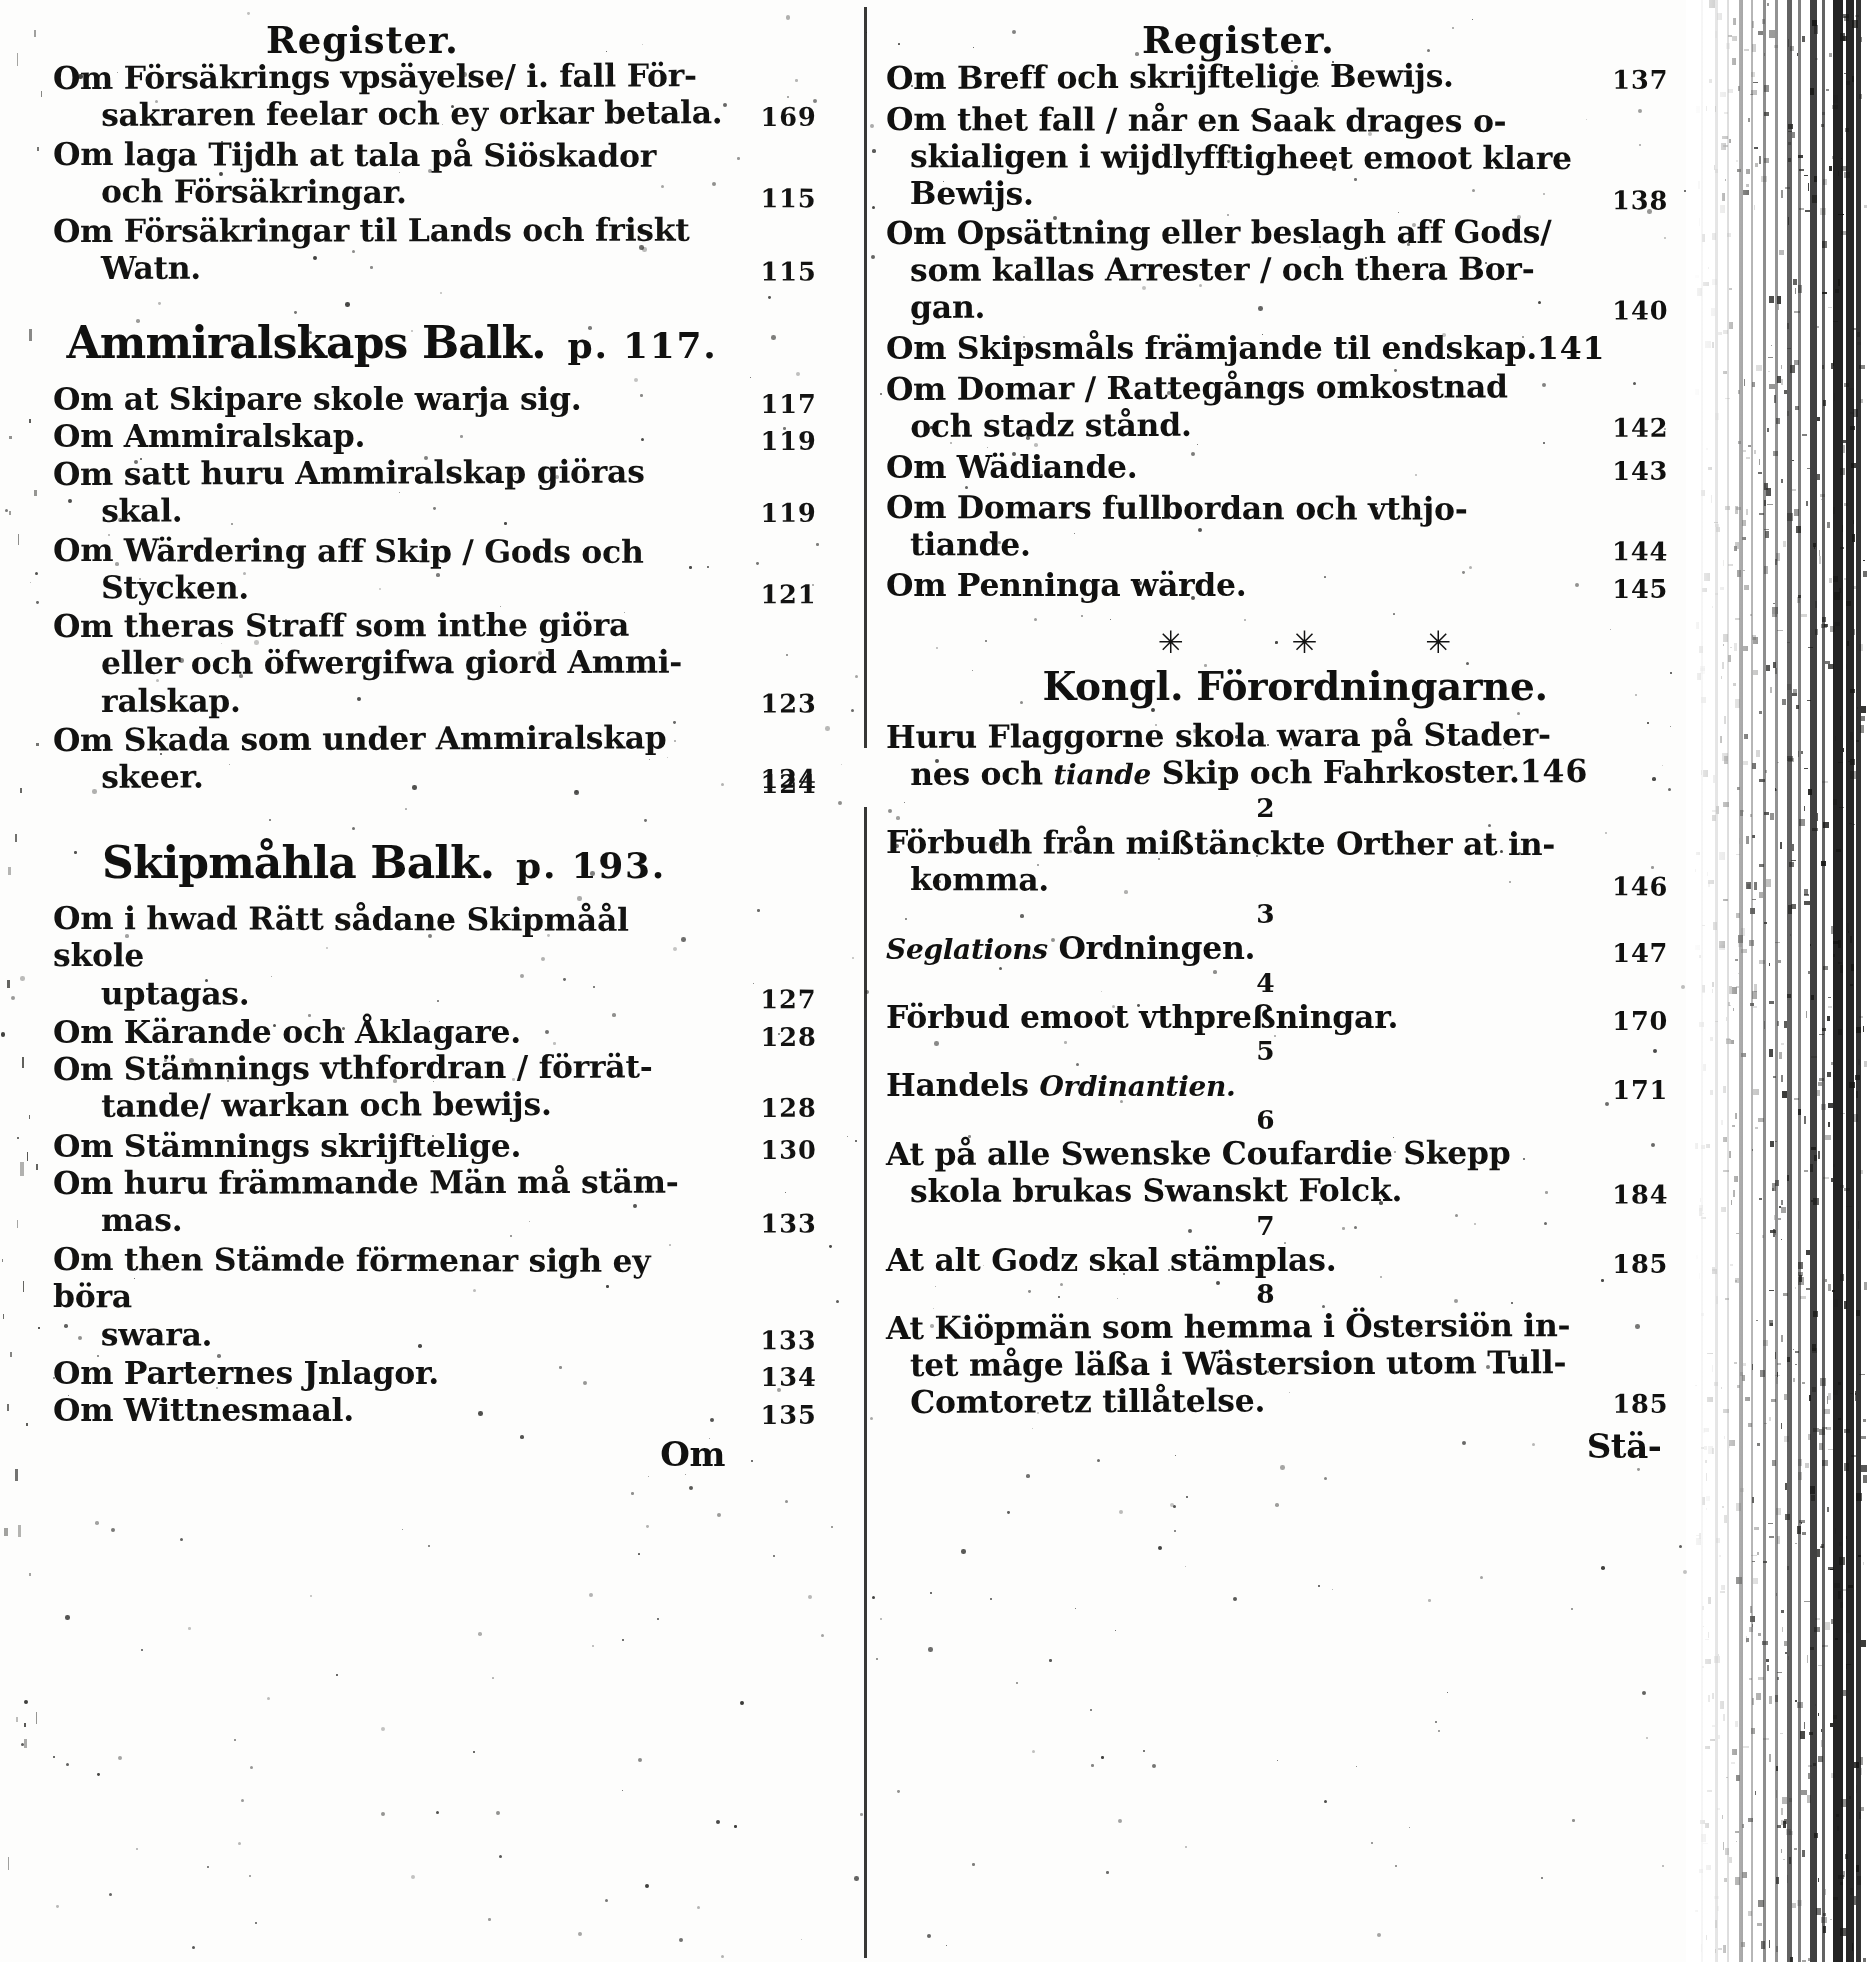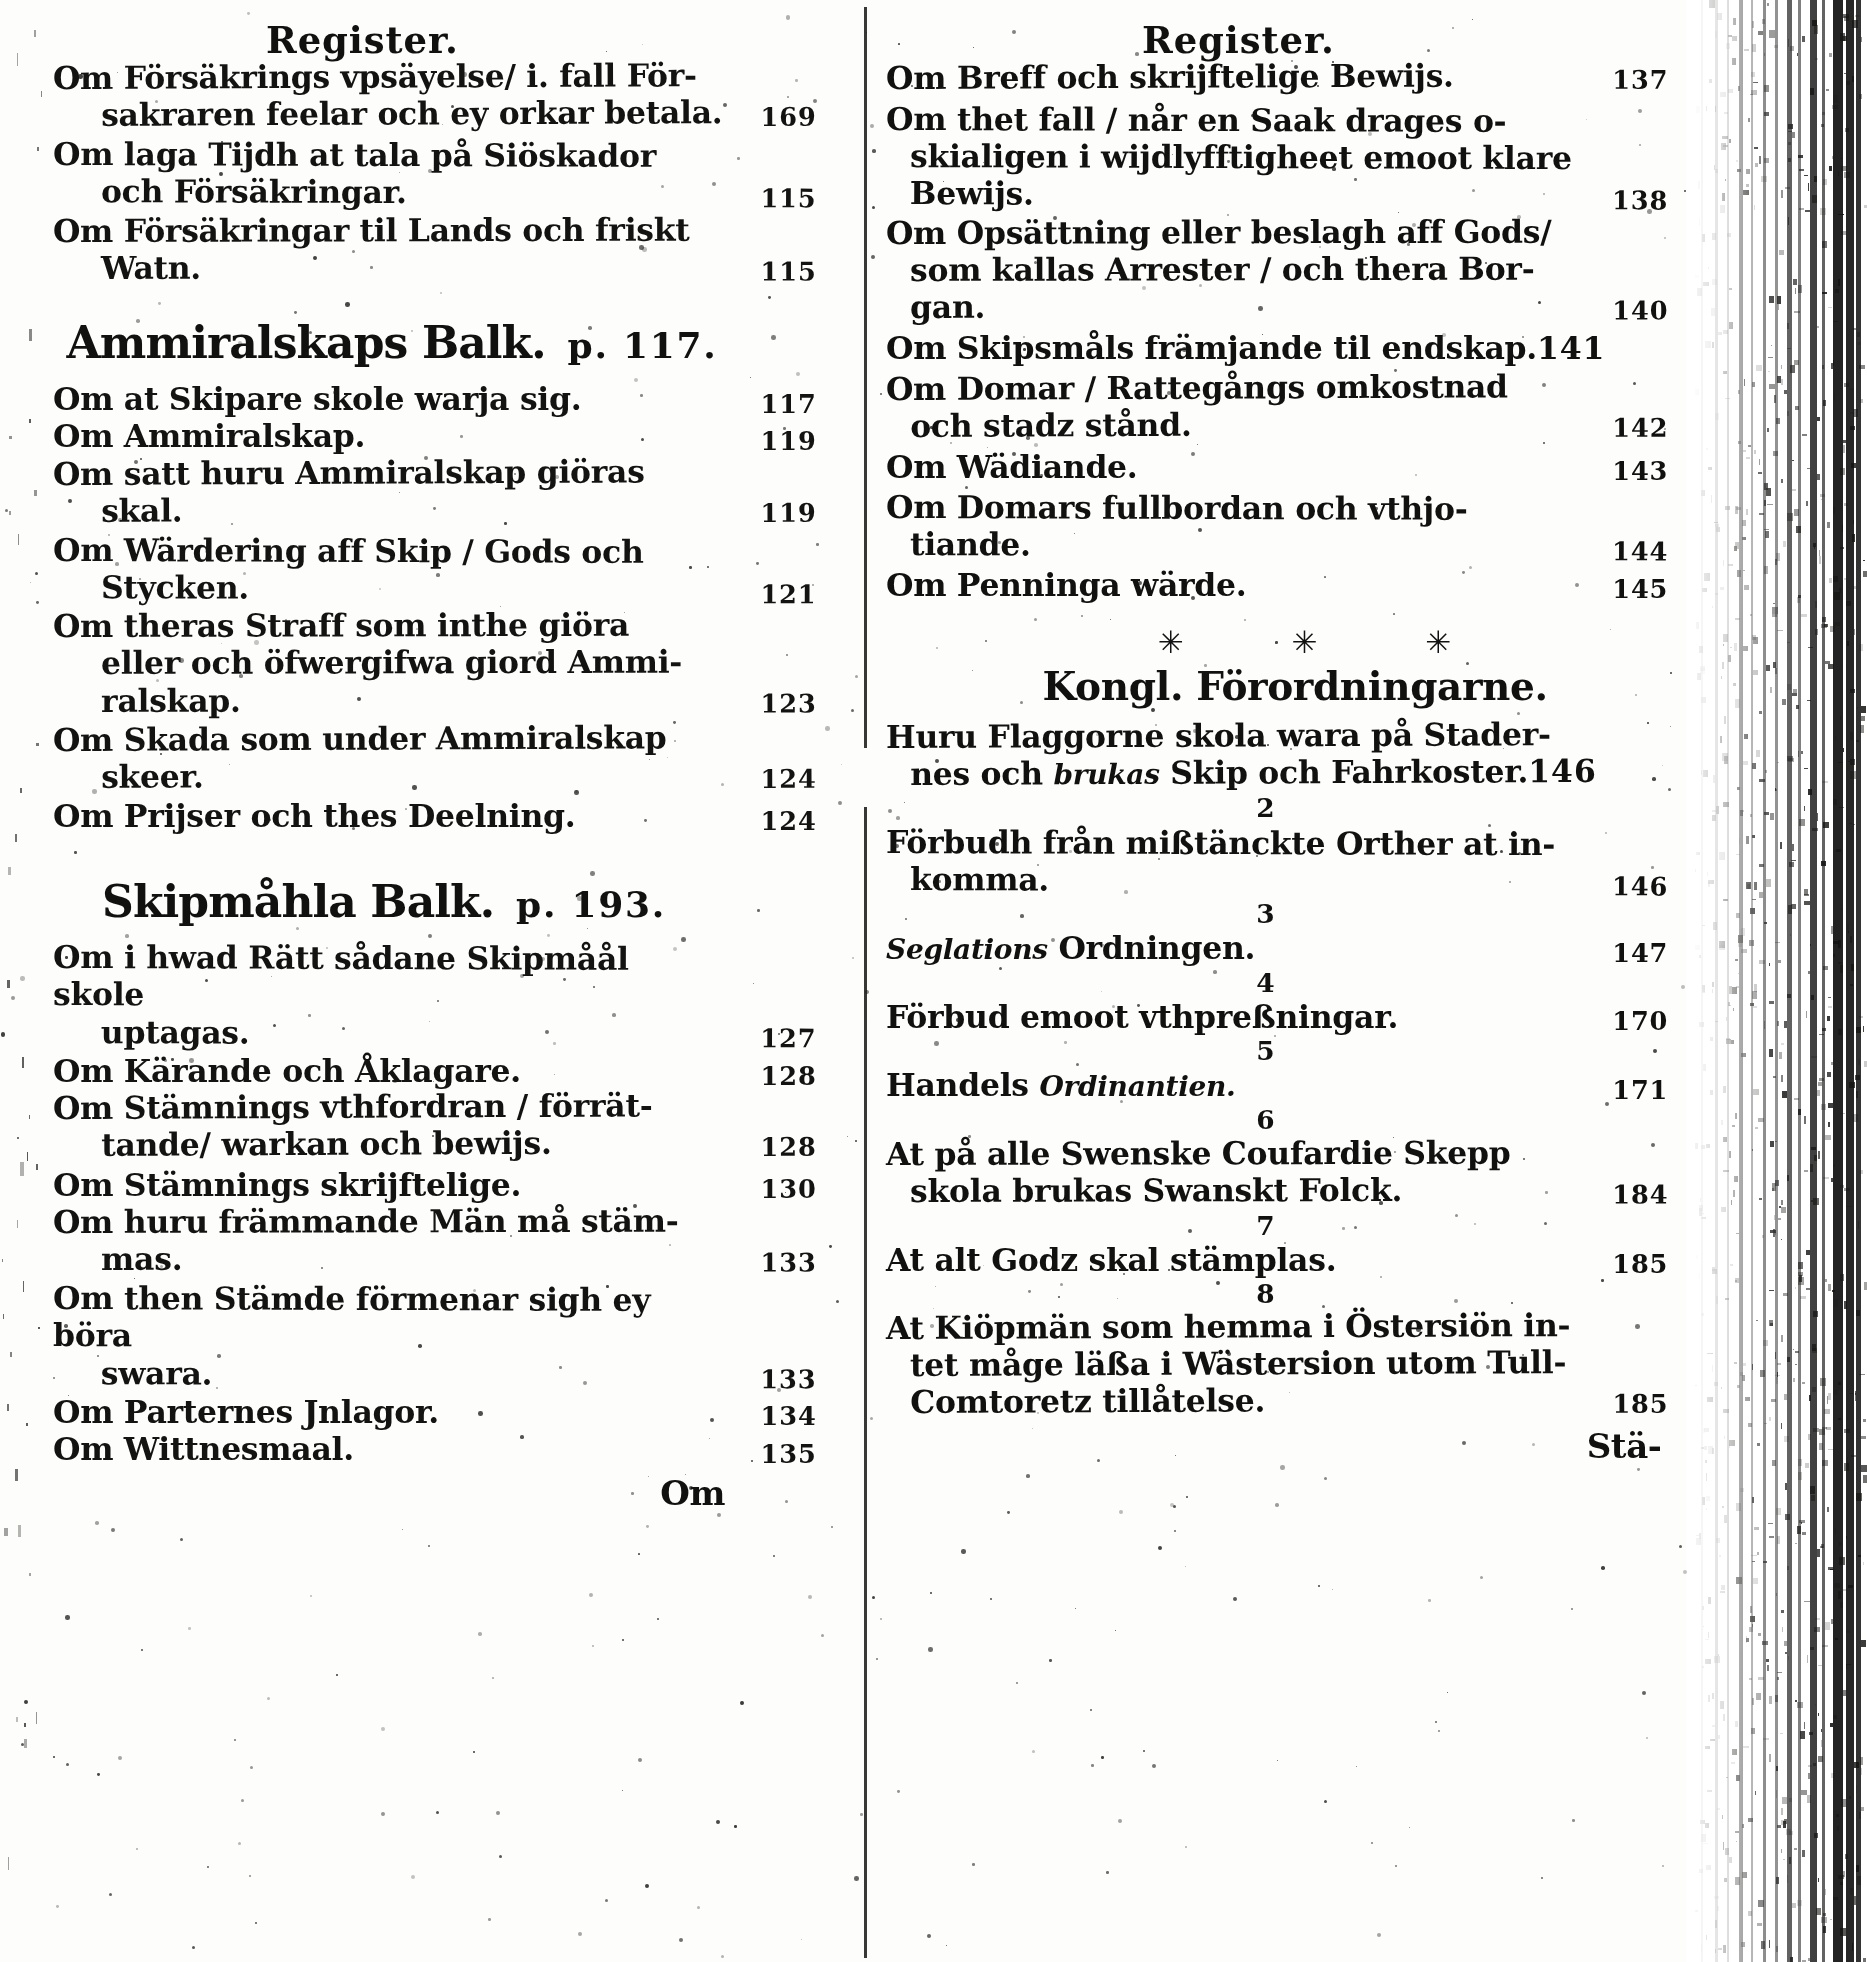--- a/index.html
+++ b/index.html
@@ -267,21 +267,20 @@
         <span class="cont">eller och öfwergifwa giord Ammi-</span>
         <span class="cont">ralskap.</span>
         <span class="pg">123</span>
       </div>
       <div class="entry frak skewA">
         <span class="txt">Om Skada som under Ammiralskap</span>
         <span class="cont">skeer.</span>
         <span class="pg">124</span>
       </div>
       <div class="entry frak tight">
-        <span class="txt">Om Prijser och thes Deelning.</span>
         <span class="pg">124</span>
       </div>
 
       <div class="balk frak" id="balk-skipmahla">
         <span>Skipmåhla Balk.</span><span class="pnum">p. 193.</span>
       </div>
 
       <div class="entry frak skewB">
         <span class="txt">Om i hwad Rätt sådane Skipmåål skole</span>
         <span class="cont">uptagas.</span>
@@ -363,21 +362,21 @@
         <span class="txt">Om Penninga wärde.</span>
         <span class="pg">145</span>
       </div>
 
       <div class="stars">✳ ✳ ✳</div>
 
       <div class="ordhead frak">Kongl. Förordningarne.</div>
 
       <div class="ord frak skewA" style="padding-right:0">
         <span class="txt">Huru Flaggorne skola wara på Stader-</span>
-        <span class="cont">nes och <span class="inl">brukas</span> Skip och Fahrkoster.<span class="pin">146</span></span>
+        <span class="cont">nes och <span class="inl">tiande</span> Skip och Fahrkoster.<span class="pin">146</span></span>
       </div>
 
       <div class="ordnum frak">2</div>
       <div class="ord frak skewB">
         <span class="txt">Förbudh från mißtänckte Orther at in-</span>
         <span class="cont">komma.</span>
         <span class="pg">146</span>
       </div>
 
       <div class="ordnum frak">3</div>

